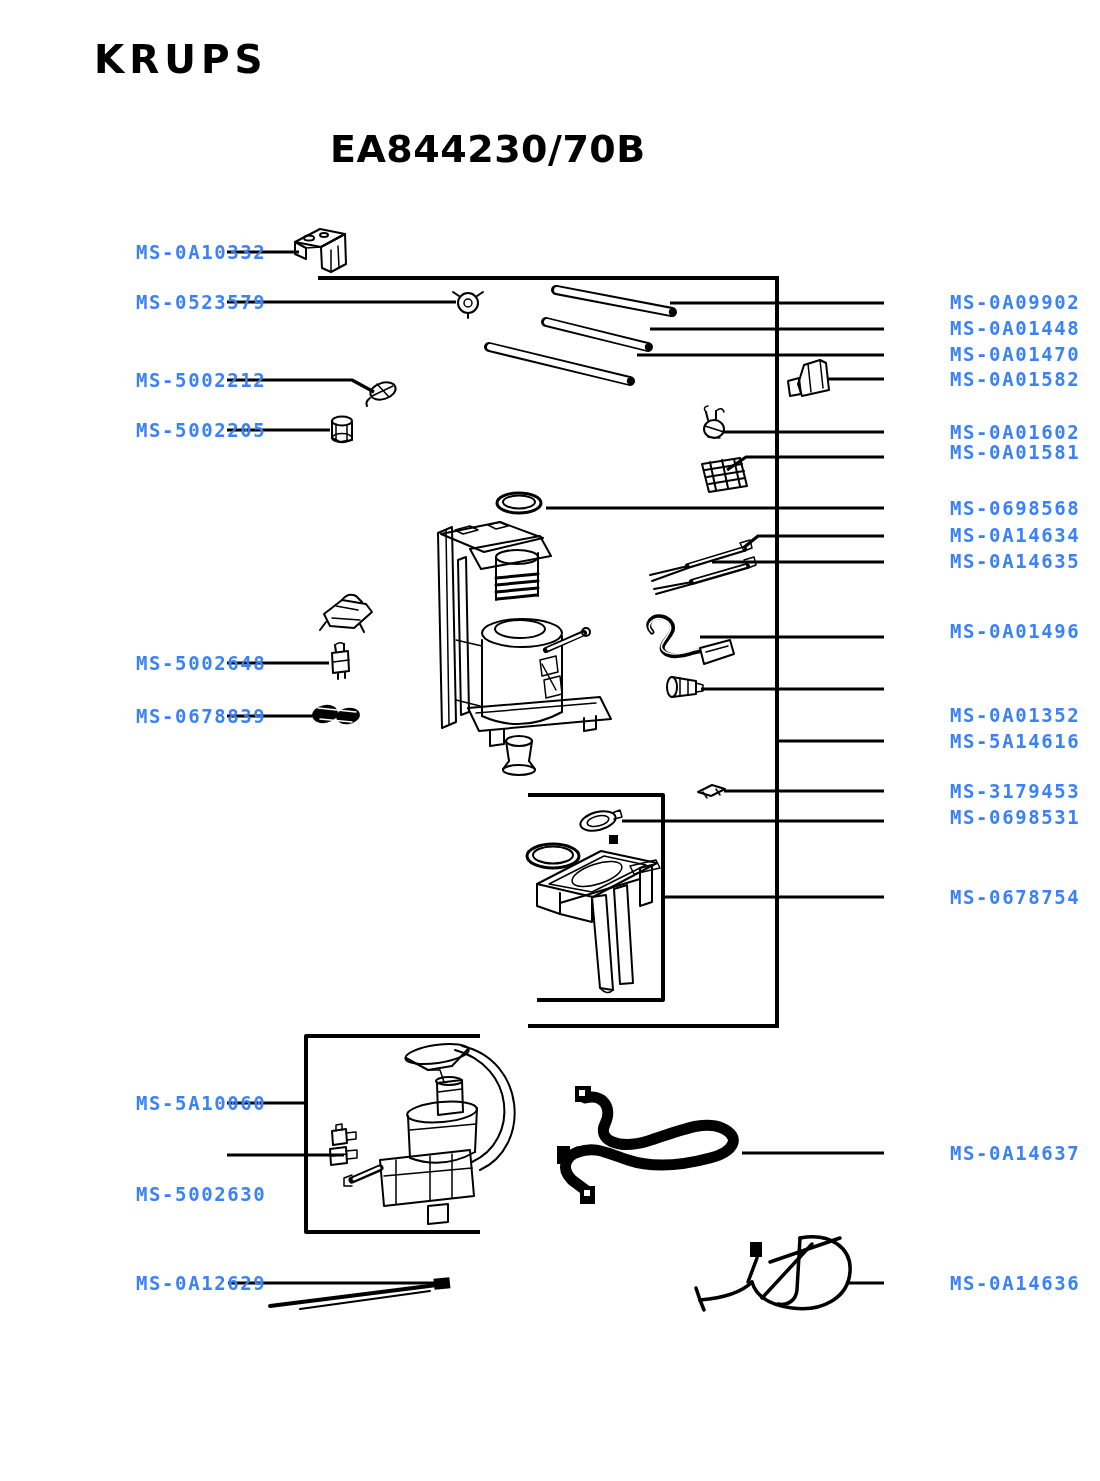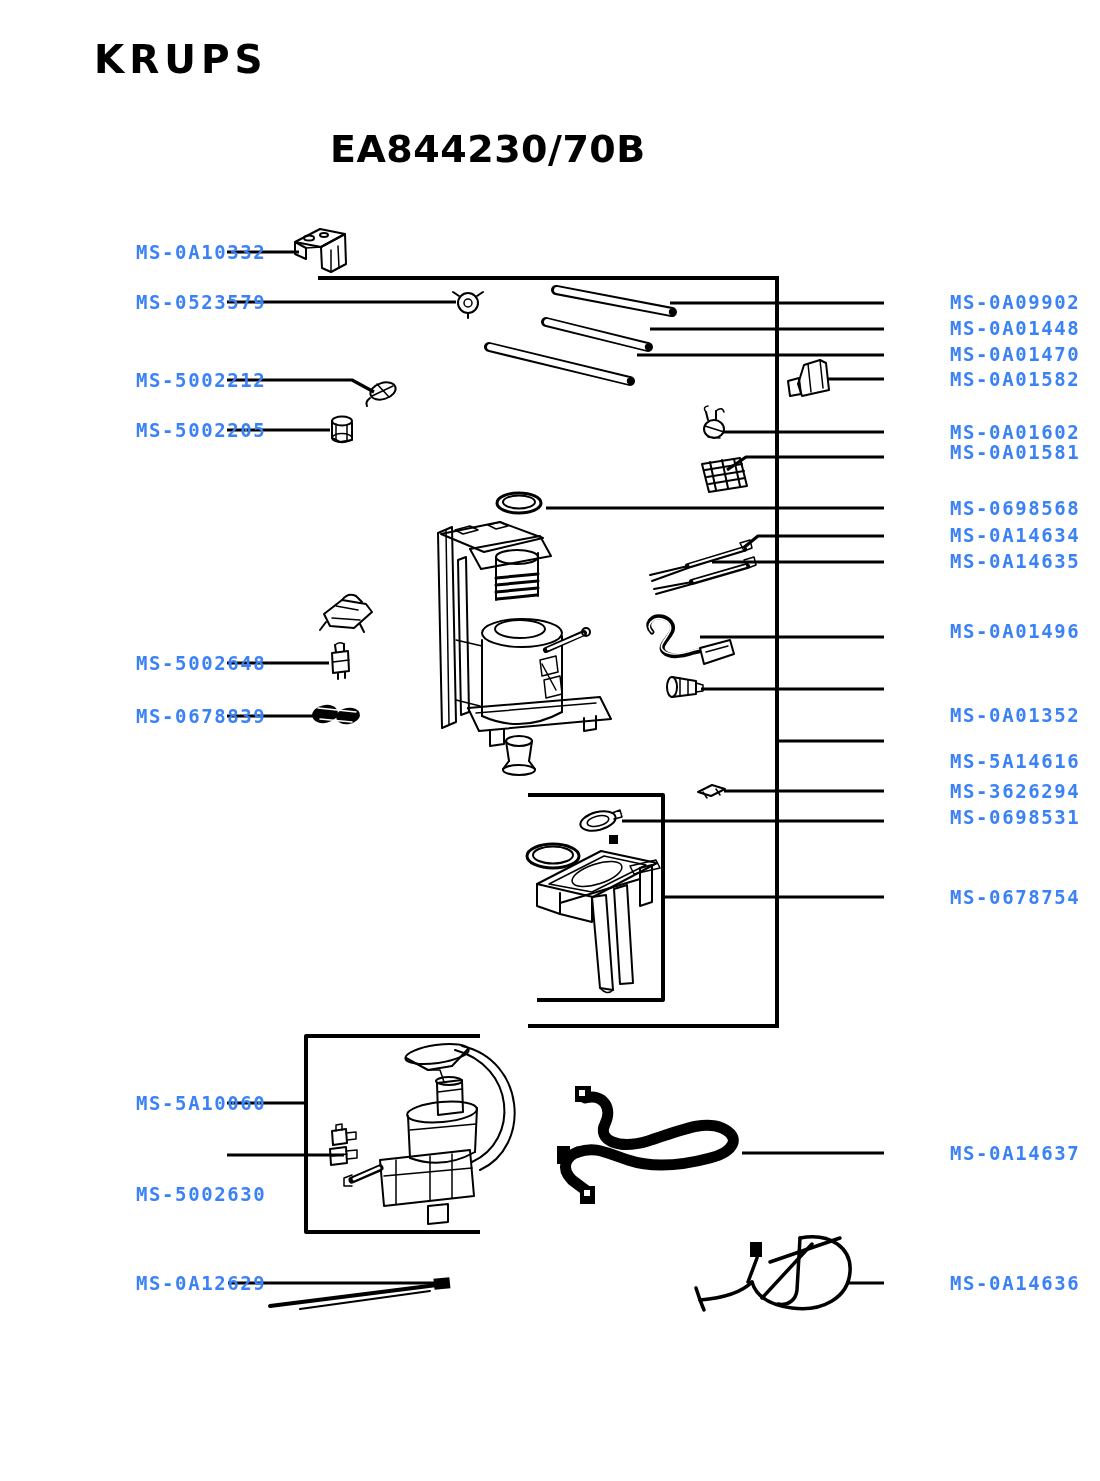--- a/index.html
+++ b/index.html
@@ -329,18 +329,18 @@
 <div class="part-label pl-right" style="top:317px">MS-0A01448</div>
 <div class="part-label pl-right" style="top:343px">MS-0A01470</div>
 <div class="part-label pl-right" style="top:368px">MS-0A01582</div>
 <div class="part-label pl-right" style="top:421px">MS-0A01602</div>
 <div class="part-label pl-right" style="top:441px">MS-0A01581</div>
 <div class="part-label pl-right" style="top:497px">MS-0698568</div>
 <div class="part-label pl-right" style="top:524px">MS-0A14634</div>
 <div class="part-label pl-right" style="top:550px">MS-0A14635</div>
 <div class="part-label pl-right" style="top:620px">MS-0A01496</div>
 <div class="part-label pl-right" style="top:704px">MS-0A01352</div>
-<div class="part-label pl-right" style="top:750px">MS-5A14616</div>
-<div class="part-label pl-right" style="top:780px">MS-3626294</div>
+<div class="part-label pl-right" style="top:730px">MS-5A14616</div>
+<div class="part-label pl-right" style="top:780px">MS-3179453</div>
 <div class="part-label pl-right" style="top:806px">MS-0698531</div>
 <div class="part-label pl-right" style="top:886px">MS-0678754</div>
 <div class="part-label pl-right" style="top:1142px">MS-0A14637</div>
 <div class="part-label pl-right" style="top:1272px">MS-0A14636</div>
 
 </body></html>

